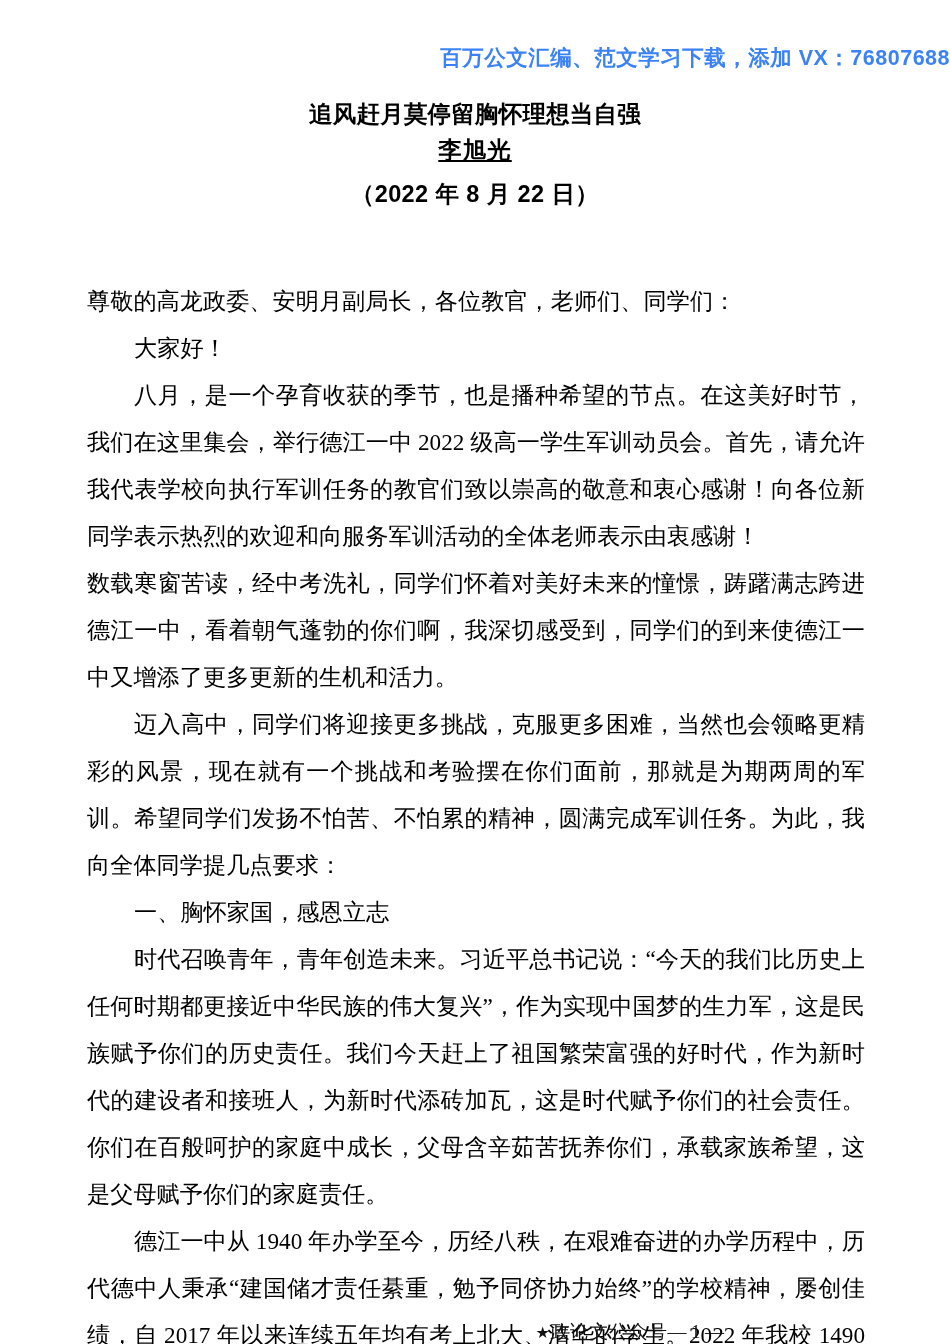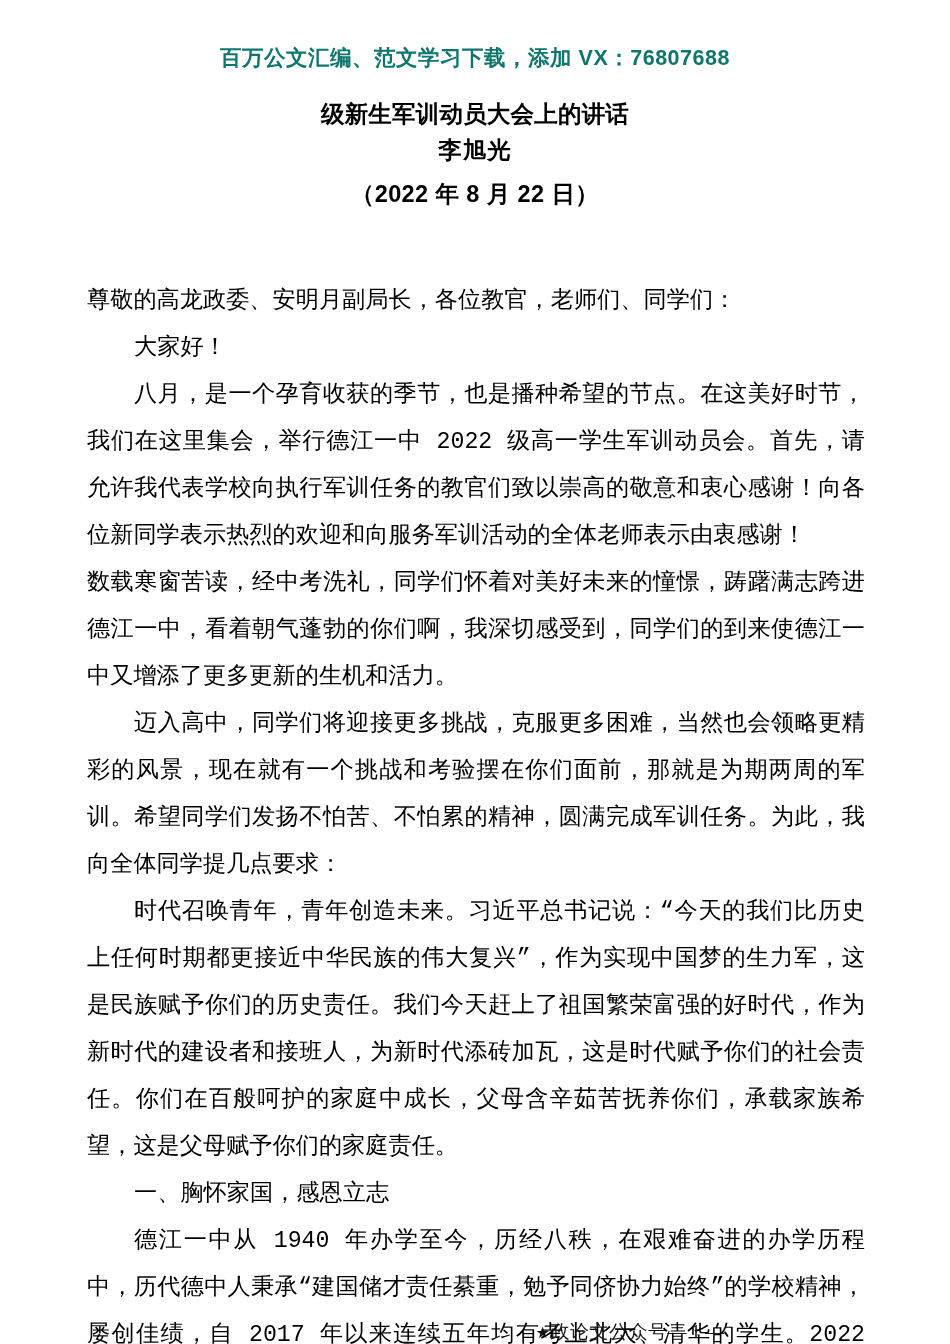--- a/index.html
+++ b/index.html
@@ -19,22 +19,22 @@
     overflow: hidden;
     box-sizing: border-box;
   }
 
   
   .promo-banner {
     position: absolute;
     top: 43px;
     left: 0;
     width: 950px;
-    text-align: center;
-    color: #0f766e;
+    text-align: right;
+    color: #3b82f6;
     font-family: "Liberation Sans", "DejaVu Sans", sans-serif;
     font-size: 21.5px;
     font-weight: 700;
     letter-spacing: 0.5px;
     white-space: nowrap;
   }
 
   
   .title-block {
     position: absolute;
@@ -47,35 +47,36 @@
     font-family: "Liberation Sans", "DejaVu Sans", sans-serif;
     font-size: 23.5px;
     font-weight: 700;
     line-height: 36px;
     color: #000;
     letter-spacing: 0.2px;
     white-space: nowrap;
   }
   .title-line.author {
     letter-spacing: 1px;
+    text-decoration: underline;
   }
   .title-line.date {
     letter-spacing: 0.4px;
     margin-top: 8px;
   }
 
   
   .body-text {
     position: absolute;
     top: 278px;
     left: 87px;
     width: 778px;
   }
   .para {
-    font-family: Liberation Mono, monospace;
+    font-family: Liberation Serif, serif;
     font-size: 23.2px;
     line-height: 47px;
     color: #000;
     text-align: justify;
     text-justify: inter-character;
     margin: 0;
     letter-spacing: 0px;
     word-break: break-all;
   }
   .para.indent {
@@ -107,33 +108,33 @@
   .footer-pageno { padding: 0 4px; }
 </style>
 </head>
 <body>
 
 <div class="page">
 
   <div class="promo-banner">百万公文汇编、范文学习下载，添加 VX：76807688</div>
 
   <div class="title-block">
-    <div class="title-line">级新生军训动员大会上的讲话</div>
+    <div class="title-line">追风赶月莫停留胸怀理想当自强</div>
     <div class="title-line author">李旭光</div>
     <div class="title-line date">（2022 年 8 月 22 日）</div>
   </div>
 
   <div class="body-text">
     <p class="para noindent">尊敬的高龙政委、安明月副局长，各位教官，老师们、同学们：</p>
     <p class="para indent">大家好！</p>
     <p class="para indent">八月，是一个孕育收获的季节，也是播种希望的节点。在这美好时节，我们在这里集会，举行德江一中 2022 级高一学生军训动员会。首先，请允许我代表学校向执行军训任务的教官们致以崇高的敬意和衷心感谢！向各位新同学表示热烈的欢迎和向服务军训活动的全体老师表示由衷感谢！</p>
     <p class="para noindent">数载寒窗苦读，经中考洗礼，同学们怀着对美好未来的憧憬，踌躇满志跨进德江一中，看着朝气蓬勃的你们啊，我深切感受到，同学们的到来使德江一中又增添了更多更新的生机和活力。</p>
     <p class="para indent">迈入高中，同学们将迎接更多挑战，克服更多困难，当然也会领略更精彩的风景，现在就有一个挑战和考验摆在你们面前，那就是为期两周的军训。希望同学们发扬不怕苦、不怕累的精神，圆满完成军训任务。为此，我向全体同学提几点要求：</p>
+    <p class="para indent">一、胸怀家国，感恩立志</p>
     <p class="para indent">时代召唤青年，青年创造未来。习近平总书记说：“今天的我们比历史上任何时期都更接近中华民族的伟大复兴”，作为实现中国梦的生力军，这是民族赋予你们的历史责任。我们今天赶上了祖国繁荣富强的好时代，作为新时代的建设者和接班人，为新时代添砖加瓦，这是时代赋予你们的社会责任。你们在百般呵护的家庭中成长，父母含辛茹苦抚养你们，承载家族希望，这是父母赋予你们的家庭责任。</p>
-    <p class="para indent">一、胸怀家国，感恩立志</p>
     <p class="para indent">德江一中从 1940 年办学至今，历经八秩，在艰难奋进的办学历程中，历代德中人秉承“建国储才责任綦重，勉予同侪协力始终”的学校精神，屡创佳绩，自 2017 年以来连续五年均有考上北大、清华的学生。2022 年我校 1490 人参加高考，600 分以上共 23 人，本科上线 1371 人，上线率达 92.01%，其中安江城同学被北京大学录取。</p>
 
   </div>
 
   <div class="footer">
     <span class="footer-inner"><span class="footer-star">★</span><span>政论文公众号</span><span>—</span><span class="footer-pageno">1</span><span>—</span></span>
   </div>
 
 </div>
 

